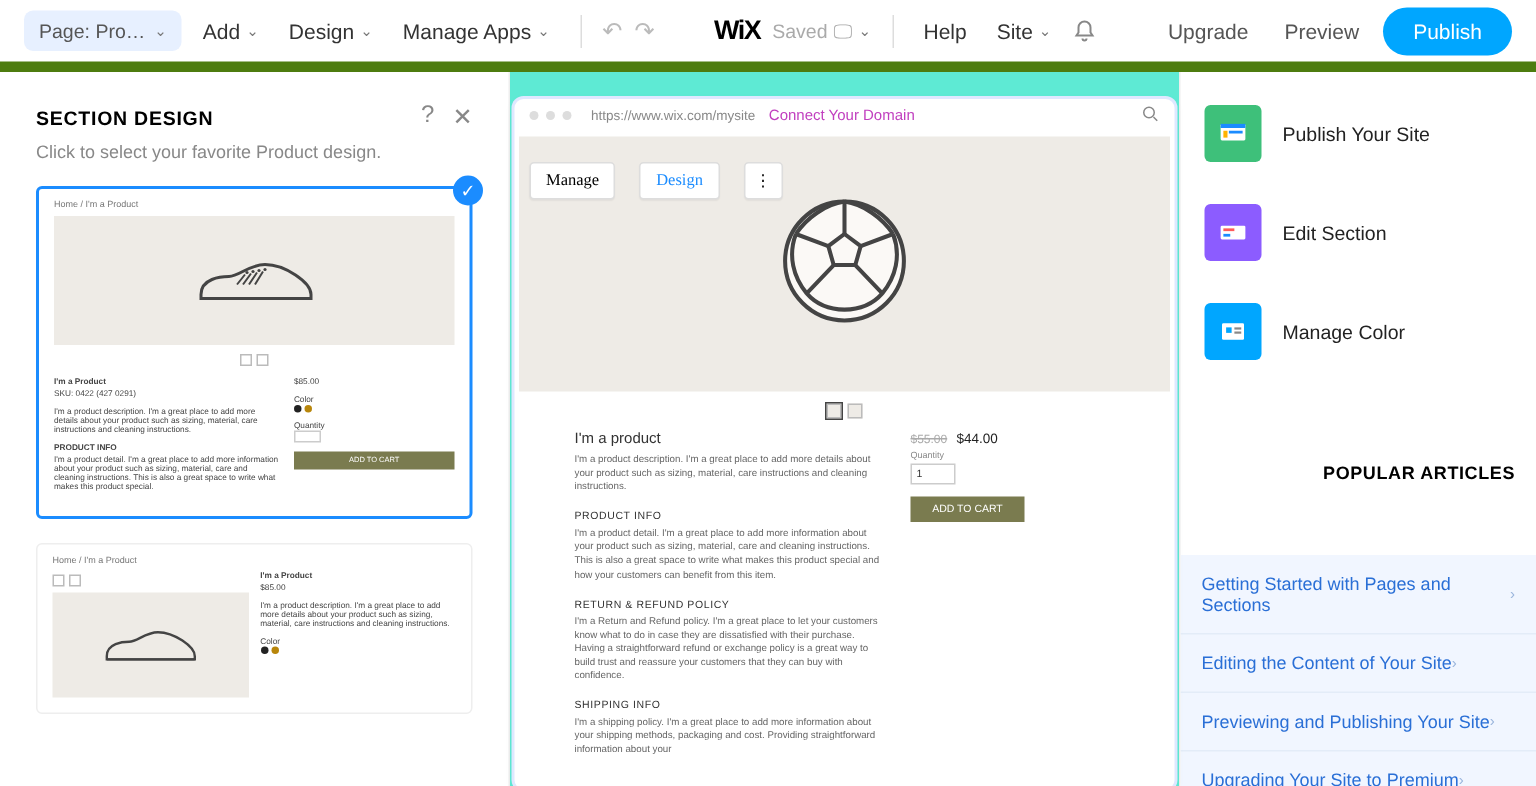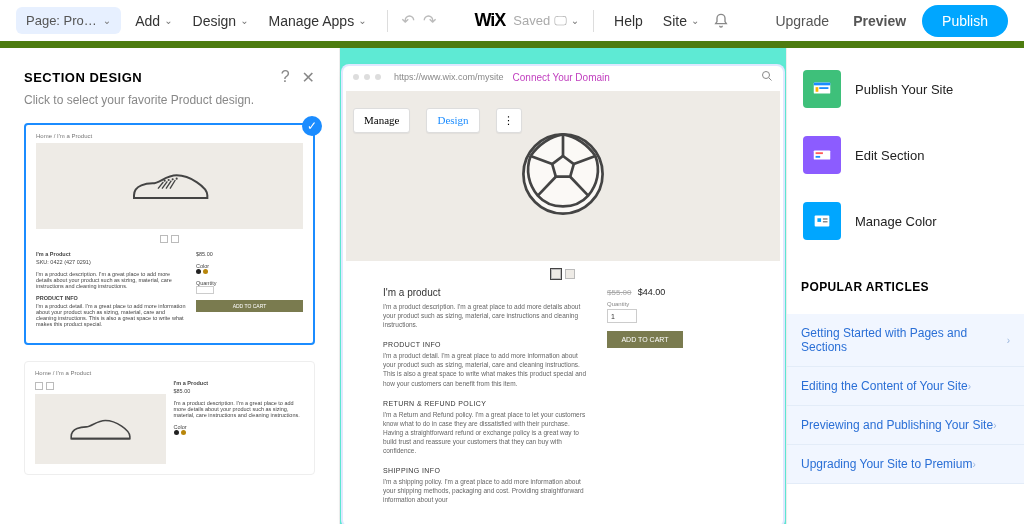--- a/index.html
+++ b/index.html
@@ -5,21 +5,21 @@
   * { box-sizing: border-box; margin: 0; padding: 0; }
   body { font-family: -apple-system, "Helvetica Neue", Arial, sans-serif; background: #fff; width: 1024px; height: 524px; overflow: hidden; }
   .topbar { height: 48px; border-bottom: 7px solid #4d7c0f; display: flex; align-items: center; padding: 0 16px; gap: 8px; }
   .page-sel { background: #e7f0ff; border-radius: 6px; padding: 6px 10px; color: #555; font-size: 13px; display: flex; align-items: center; gap: 6px; }
   .tmenu { color: #333; font-size: 14px; display: flex; align-items: center; gap: 4px; padding: 4px 6px; cursor: pointer; }
   .chev { font-size: 10px; color: #777; }
   .spacer { flex: 1; }
   .wix-logo { font-weight: 800; letter-spacing: -1px; font-size: 18px; }
   .saved { color: #aaa; font-size: 13px; display: flex; align-items: center; gap: 4px; }
   .upgrade { color: #555; font-size: 14px; padding: 4px 8px; }
-  .preview { color: #555; font-size: 14px; padding: 4px 8px; font-weight: bold; }
+  .preview { color: #555; font-size: 14px; padding: 4px 8px; }
   .publish { background: #00a6ff; color: #fff; border-radius: 18px; padding: 8px 20px; font-size: 14px; cursor: pointer; }
   .bell { width: 16px; height: 16px; display: inline-block; }
   .divider { width: 1px; height: 22px; background: #ddd; margin: 0 6px; }
   .undo-redo { display: flex; gap: 8px; color: #bbb; }
 
   .main { display: flex; height: calc(524px - 48px); }
 
   
   .left { width: 340px; border-right: 1px solid #eee; padding: 20px 24px 20px 24px; display: flex; flex-direction: column; position: relative; }
   .left-head { display: flex; align-items: center; justify-content: space-between; margin-bottom: 6px; }
@@ -67,29 +67,29 @@
   .prod-title { font-size: 10px; margin-bottom: 4px; }
   .para { font-size: 6.5px; color: #666; line-height: 1.4; margin-bottom: 12px; }
   .sec-head { font-size: 7px; font-weight: 500; letter-spacing: .4px; margin-bottom: 3px; color: #333; }
   .price-old { text-decoration: line-through; color: #aaa; font-size: 8px; }
   .price-new { font-size: 9px; color: #222; margin-left: 4px; }
   .qlabel { font-size: 6px; color: #888; margin: 4px 0 2px; }
   .qbox { border: 1px solid #ccc; width: 30px; height: 14px; font-size: 7px; display: flex; align-items: center; padding-left: 3px; }
   .addcart-big { background: #7a7b4f; color: #fff; font-size: 7px; padding: 5px 0; text-align: center; margin-top: 8px; width: 76px; }
 
   
-  .right { width: 238px; border-left: 1px solid #eee; display: flex; flex-direction: column; overflow: hidden; }
+  .right { width: 238px; border-left: 1px solid #eee; display: flex; flex-direction: column; overflow: hidden; gap: 28px; }
   .rcards { padding: 0 10px 12px 10px; }
   .rcard { display: flex; align-items: center; gap: 14px; padding: 14px 6px; cursor: pointer; }
   .ricon { width: 38px; height: 38px; border-radius: 4px; display: flex; align-items: center; justify-content: center; }
   .ricon.green { background: #3ec07a; }
   .ricon.purple { background: #8c5cff; }
   .ricon.blue { background: #00a6ff; }
   .rtxt { font-size: 13px; color: #222; }
-  .rpop-head { font-size: 12px; font-weight: 700; letter-spacing: .4px; padding: 14px 14px 20px; }
+  .rpop-head { font-size: 12px; font-weight: 700; letter-spacing: .4px; padding: 14px 14px 20px; text-align: right; }
   .rlinks { background: #f1f6ff; }
   .rlink { display: flex; justify-content: flex-start; align-items: center; padding: 12px 14px; font-size: 12px; color: #2a6fd6; border-bottom: 1px solid #e3ecf8; cursor: pointer; }
   .rlink .chev { color: #9bb6dd; }
 </style>
 </head>
 <body>
 
 <div class="topbar">
   <div class="page-sel">
     <span>Page: Pro…</span>

